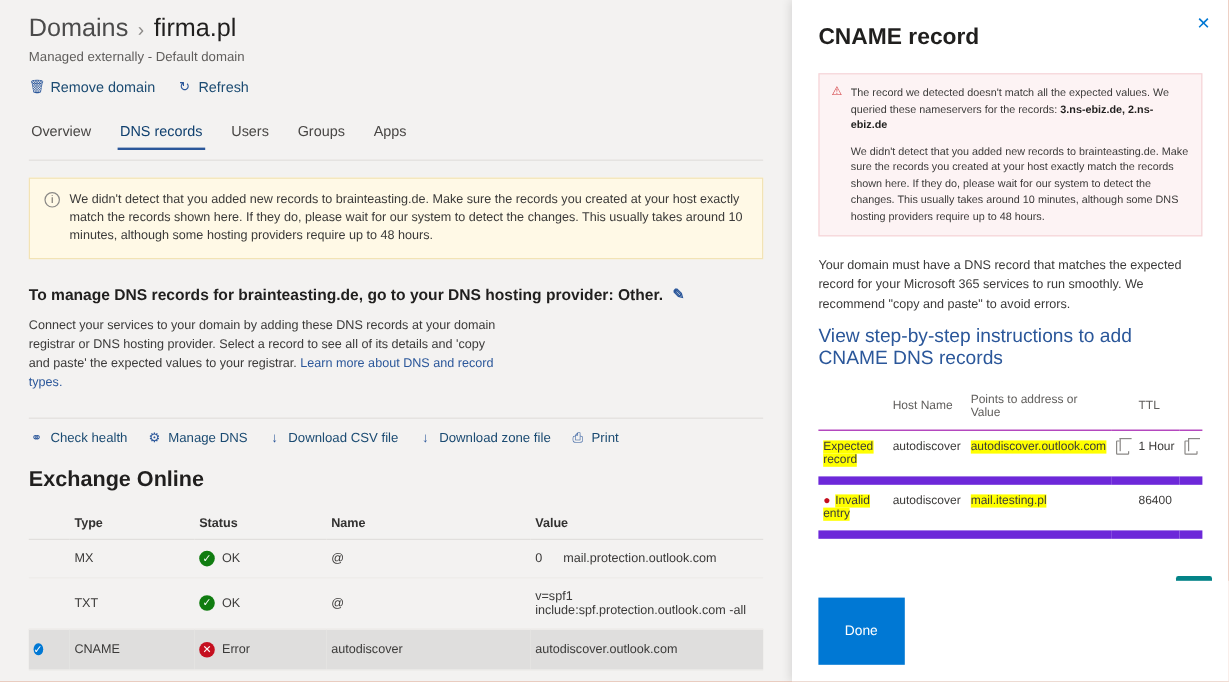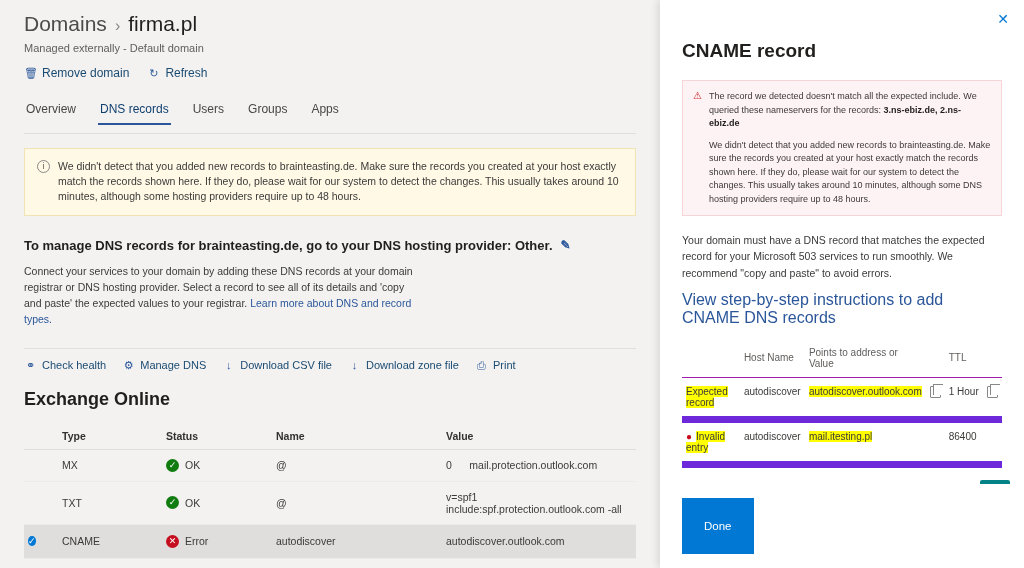--- a/index.html
+++ b/index.html
@@ -199,21 +199,21 @@
   }
   .panel-close {
     position: absolute;
     right: 10px; top: 8px;
     width: 22px; height: 22px;
     line-height: 22px; text-align: center;
     color: #0078d4; font-size: 14px;
     cursor: pointer;
   }
   .panel-body {
-    padding: 40px 22px 0 22px;
+    padding: 21px 22px 0 22px;
     height: 520px;
     overflow: hidden;
   }
   .panel-title {
     font-size: 19px;
     font-weight: bold;
     color: #201f1e;
     margin-bottom: 18px;
   }
   .alert {
@@ -468,27 +468,27 @@
   <div class="panel">
     <div class="panel-close">✕</div>
 
     <div class="panel-body">
       <div class="panel-title">CNAME record</div>
 
       <div class="alert">
         <div class="warn-ico">⚠</div>
         <div>
           <p>
-            <span>The record we detected doesn't match all the expected include. We queried these nameservers for the records: </span><b>3.ns-ebiz.de, 2.ns-ebiz.de</b>
+            <span>The record we detected doesn't match all the expected values. We queried these nameservers for the records: </span><b>3.ns-ebiz.de, 2.ns-ebiz.de</b>
           </p>
           <p>We didn't detect that you added new records to brainteasting.de. Make sure the records you created at your host exactly match the records shown here. If they do, please wait for our system to detect the changes. This usually takes around 10 minutes, although some DNS hosting providers require up to 48 hours.</p>
         </div>
       </div>
 
-      <div class="panel-para">Your domain must have a DNS record that matches the expected record for your Microsoft 503 services to run smoothly. We recommend "copy and paste" to avoid errors.</div>
+      <div class="panel-para">Your domain must have a DNS record that matches the expected record for your Microsoft 365 services to run smoothly. We recommend "copy and paste" to avoid errors.</div>
 
       <a class="panel-link" href="#">View step-by-step instructions to add CNAME DNS records</a>
 
       <table class="rec">
         <thead>
           <tr>
             <th class="col-lbl"></th>
             <th class="col-host">Host Name</th>
             <th class="col-val">Points to address or Value</th>
             <th class="col-copy"></th>

